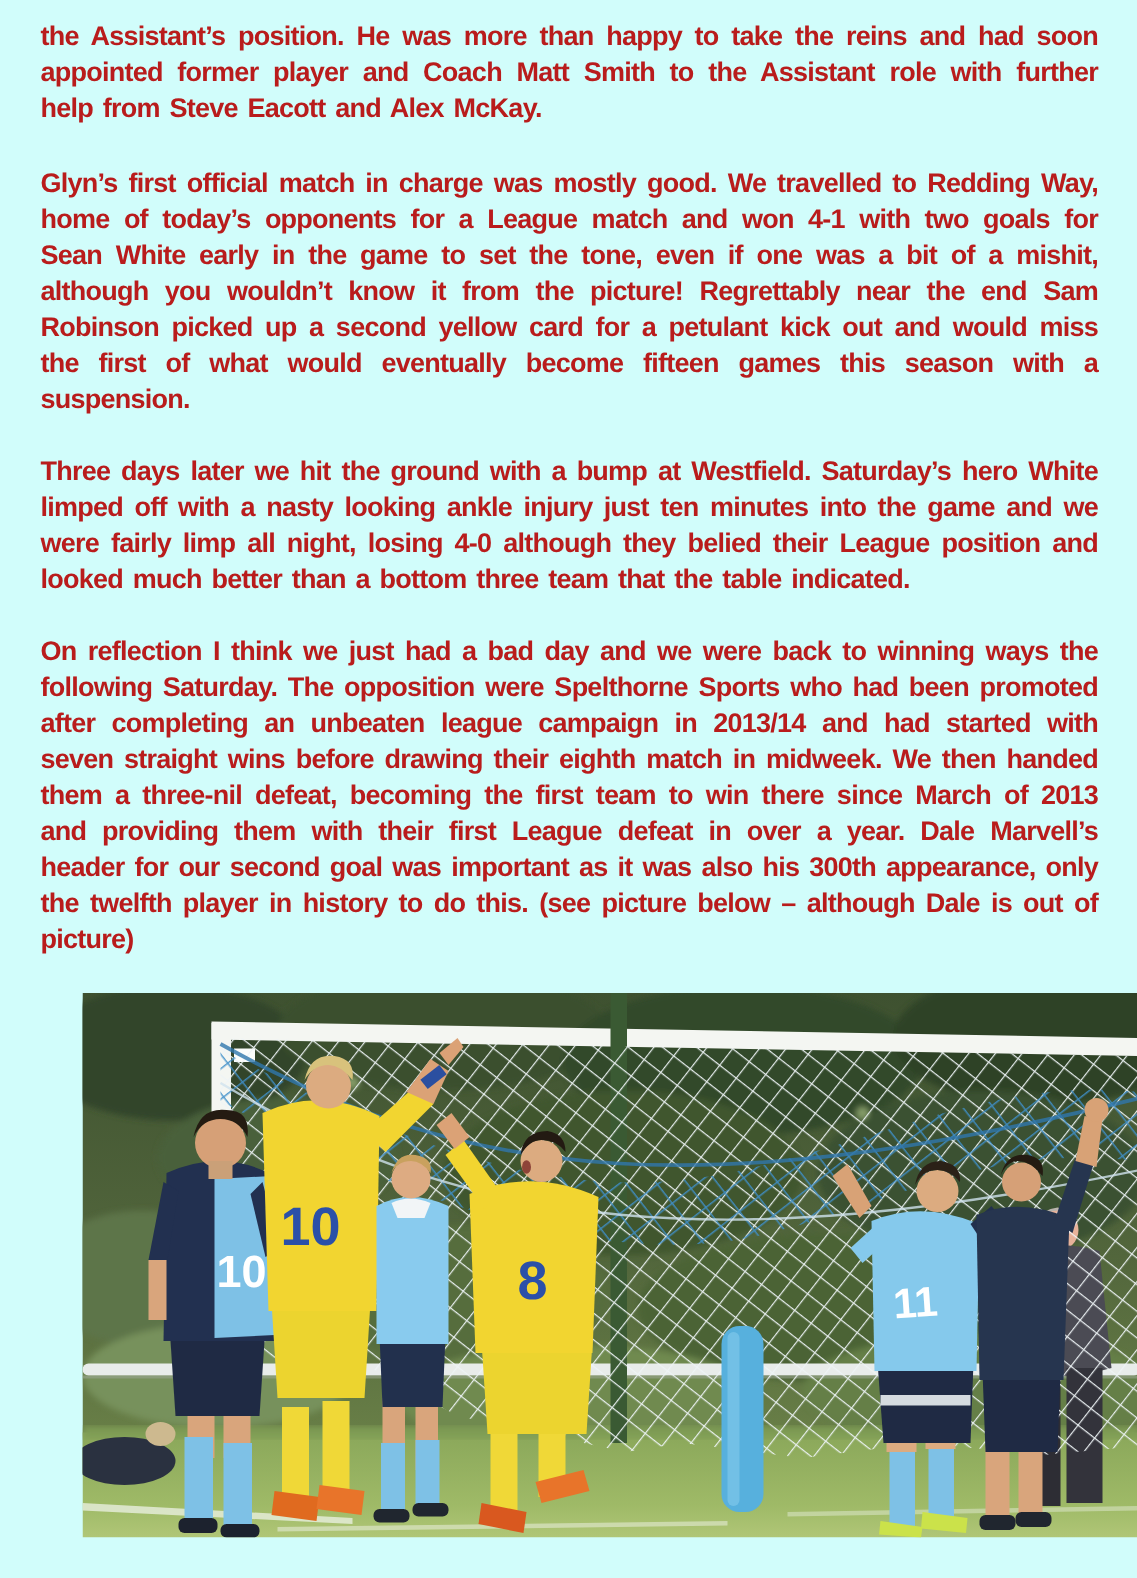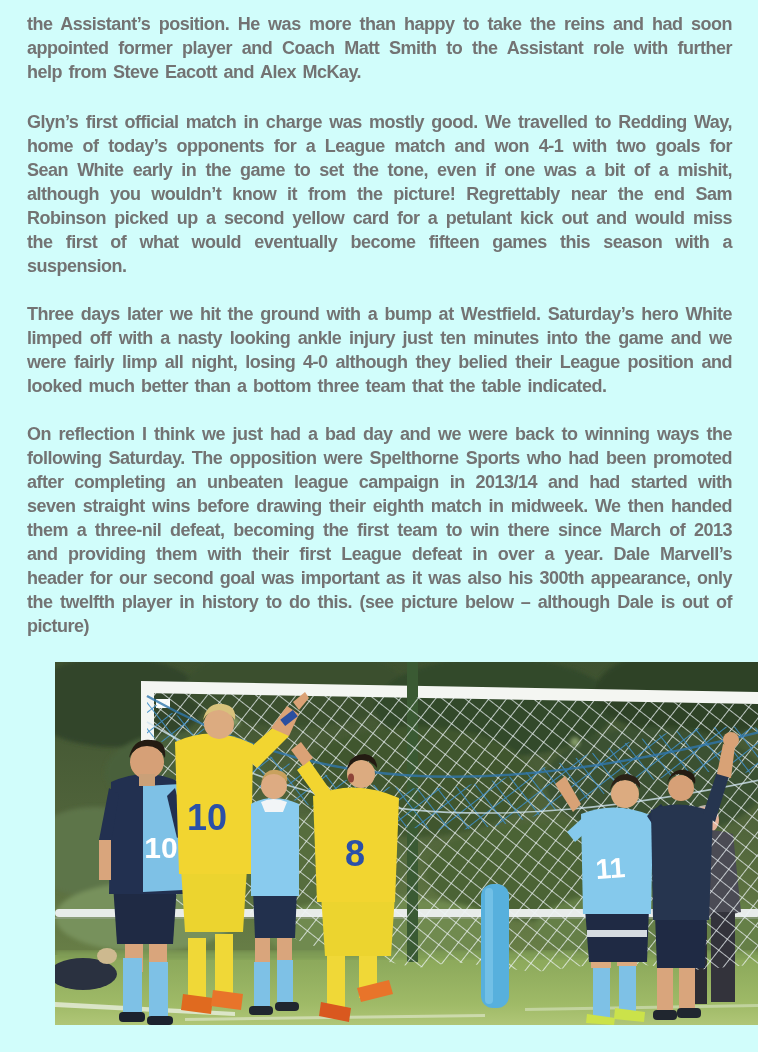--- a/index.html
+++ b/index.html
@@ -8,21 +8,21 @@
     width:758px;
     height:1052px;
     background:#d1fdfb;
     overflow:hidden;
     box-sizing:border-box;
     padding:12px 26px 0 27px;
     font-family:"Liberation Sans", sans-serif;
   }
   .article p{
     margin:0 0 24px 0;
-    color:#737373;
+    color:#b91c1c;
     font-size:18px;
     line-height:24px;
     font-weight:bold;
     letter-spacing:-0.5px;
     word-spacing:2px;
     text-align:justify;
   }
   .article p.tight{margin-bottom:26px;}
   figure.match-photo{
     margin:6px 0 0 0;

